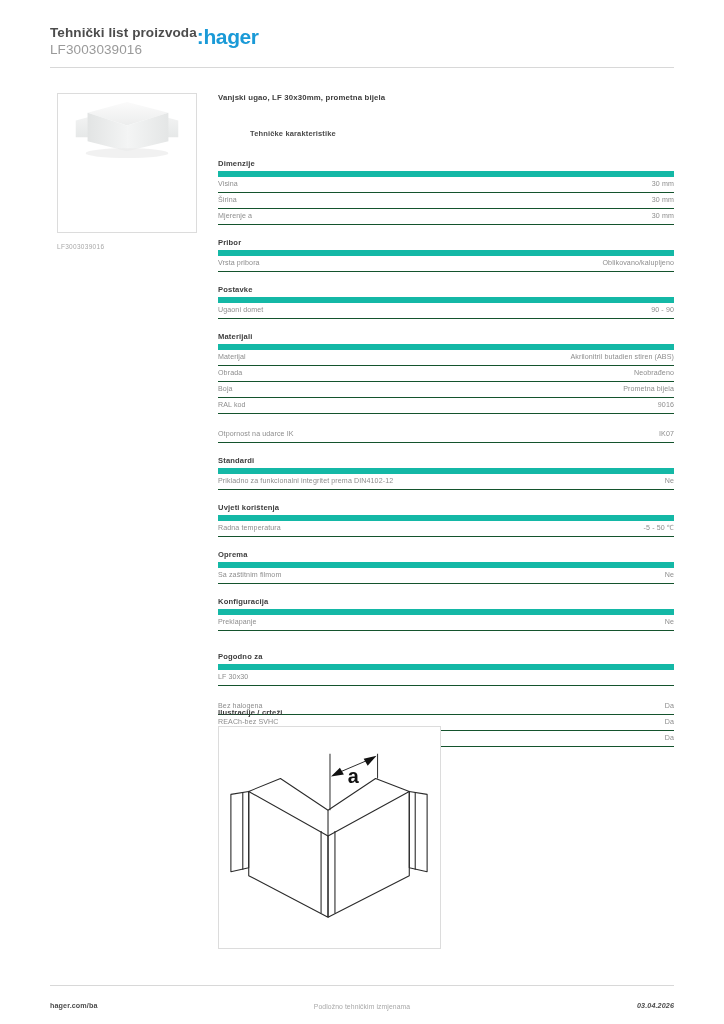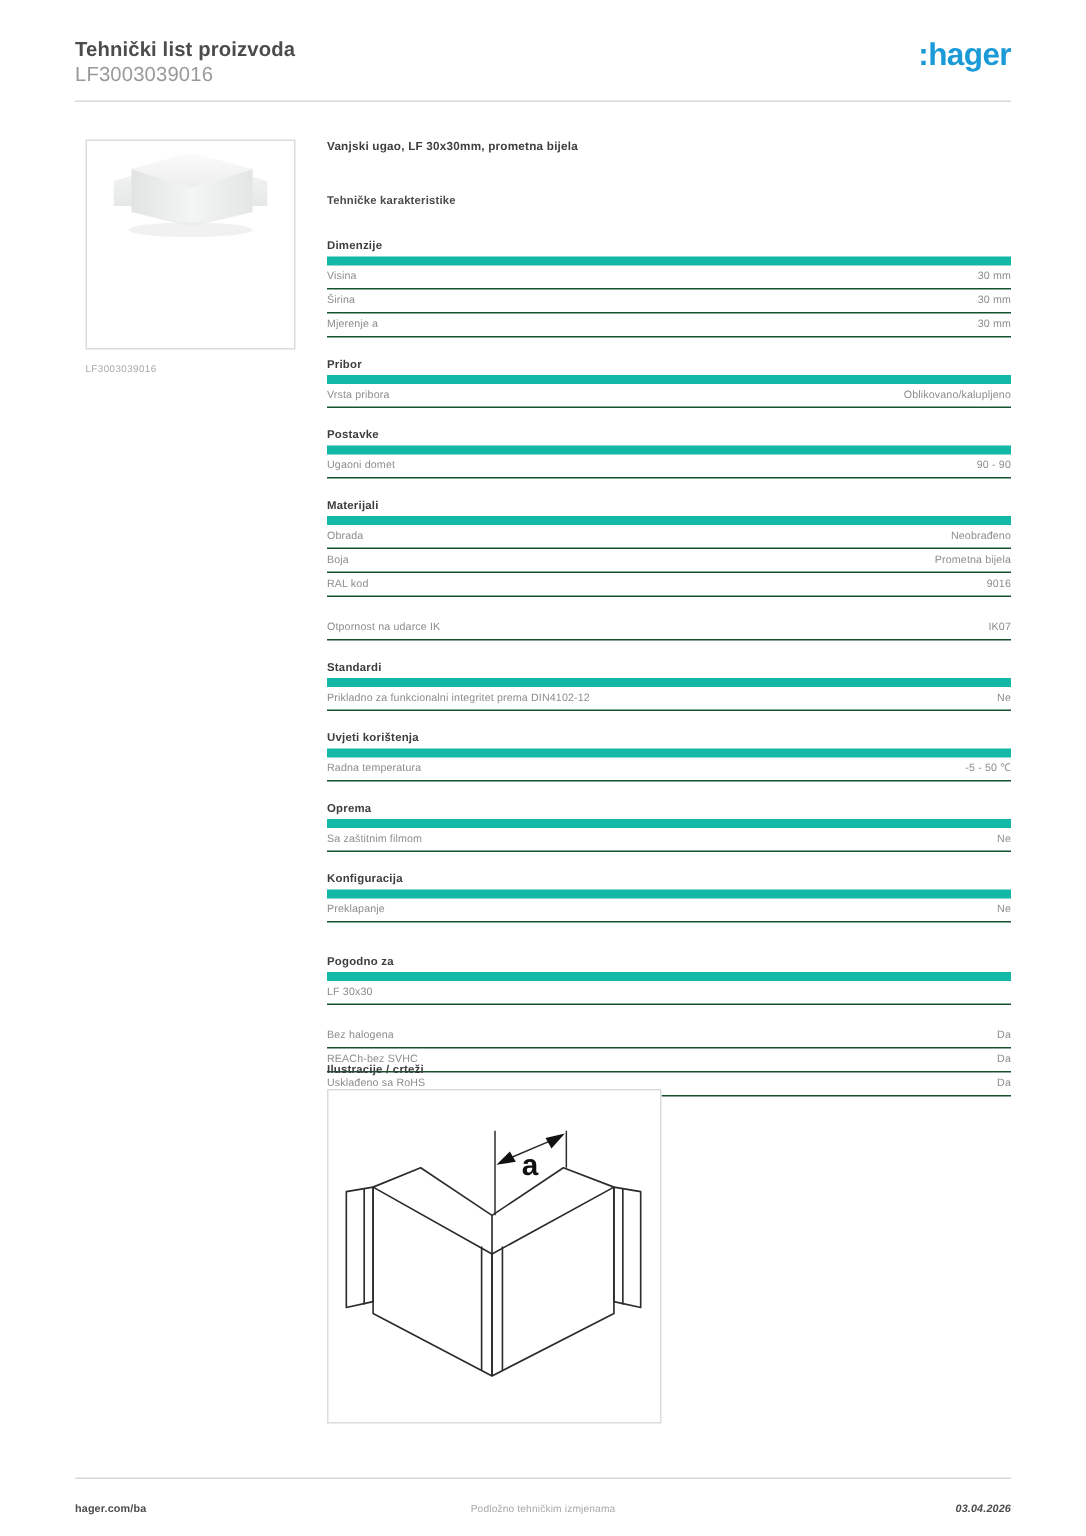--- a/index.html
+++ b/index.html
@@ -20,21 +20,21 @@
 
   
   .header {
     position: absolute;
     left: 50px;
     top: 24px;
     right: 50px;
     height: 44px;
     display: flex;
     align-items: flex-start;
-    justify-content: space-between;
+    justify-content: flex-start;
   }
   .header-titles { display: flex; flex-direction: column; }
   .doc-title {
     font-size: 13.5px;
     font-weight: bold;
     color: #4c4c4c;
     letter-spacing: 0.1px;
     line-height: 17px;
   }
   .doc-subtitle {
@@ -94,20 +94,21 @@
     color: #3d3d3d;
     letter-spacing: 0.15px;
     margin-bottom: 27px;
   }
   .specs-title {
     font-size: 7.5px;
     font-weight: bold;
     color: #4a4a4a;
     letter-spacing: 0.15px;
     margin-bottom: 21px;
+    margin-left: 32px;
   }
   .group { margin-bottom: 13px; }
   .group.extra-gap { margin-top: 21px; }
   .group-title {
     font-size: 7.6px;
     font-weight: bold;
     color: #3d3d3d;
     letter-spacing: 0.15px;
     padding-bottom: 3px;
     border-bottom: 6px solid #14b8a6;
@@ -279,20 +280,24 @@
         <div class="group">
           <div class="group-title">Postavke</div>
           <div class="row">
             <div class="row-label">Ugaoni domet</div>
             <div class="row-value">90 - 90</div>
           </div>
         </div>
         <div class="group">
           <div class="group-title">Materijali</div>
           <div class="row">
+            <div class="row-label">Materijal</div>
+            <div class="row-value">Akrilonitril butadien stiren (ABS)</div>
+          </div>
+          <div class="row">
             <div class="row-label">Obrada</div>
             <div class="row-value">Neobrađeno</div>
           </div>
           <div class="row">
             <div class="row-label">Boja</div>
             <div class="row-value">Prometna bijela</div>
           </div>
           <div class="row">
             <div class="row-label">RAL kod</div>
             <div class="row-value">9016</div>

